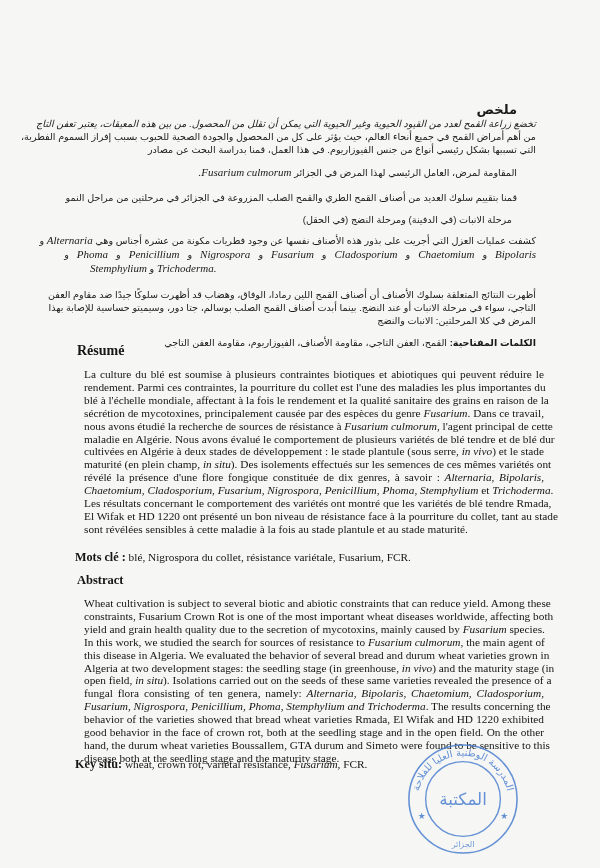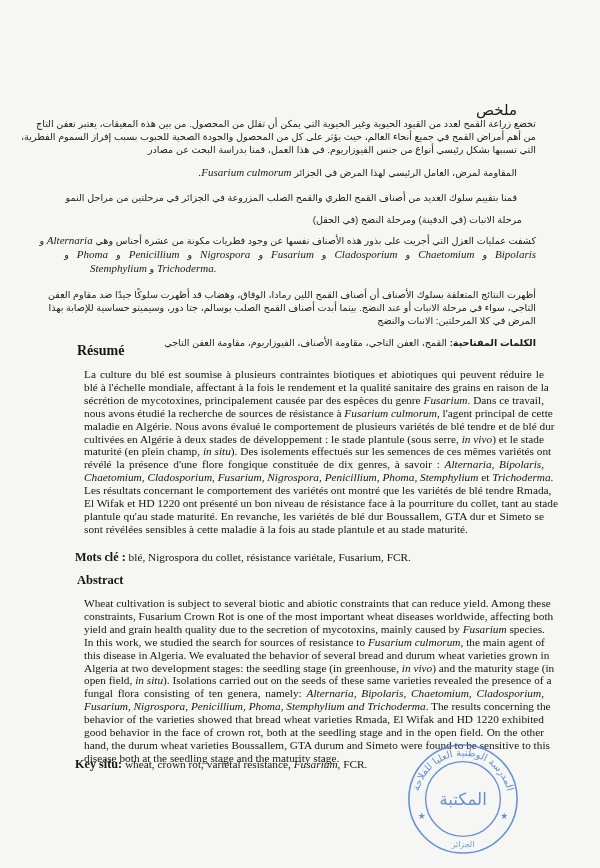--- a/index.html
+++ b/index.html
@@ -11,21 +11,21 @@
     color: #151515;
   }
   .page { position: absolute; left: 0; top: 0; width: 600px; height: 868px; }
   .ar {
     position: absolute; direction: rtl; text-align: right;
     font-family: "Liberation Sans", "DejaVu Sans", sans-serif;
     font-size: 9.6px; line-height: 13px; color: #1a1a1a;
     white-space: nowrap;
   }
   .ar i, .en i, .fr i { font-style: italic; }
-  .ar-title { font-weight: normal; font-size: 15px; }
+  .ar-title { font-weight: bold; font-size: 13px; }
   .ar .lat { font-family: "Liberation Serif", serif; font-style: italic; font-size: 11px; }
   .ar-kw-label { font-weight: bold; }
   .sec-title {
     position: absolute; font-weight: bold; font-size: 14px;
     font-family: "Liberation Serif", serif;
   }
   .fr, .en {
     position: absolute; left: 75px; width: 460px;
     font-size: 11.3px; line-height: 12.9px; text-align: justify; margin-left: 9px;
   }
@@ -35,31 +35,31 @@
   .kw b { font-size: 12.2px; }
   .stamp { position: absolute; left: 400px; left: 404px; top: 740px; width: 118px; height: 118px; }
 </style>
 </head>
 <body>
 
 <div class="page">
 
   <div class="ar ar-title" style="right:83px; top:103px;">ملخص</div>
 
-  <div class="ar" style="right:64px; top:117px;">تخضع زراعة القمح لعدد من القيود الحيوية وغير الحيوية التي يمكن أن تقلل من المحصول. من بين هذه المعيقات، يعتبر تعفن التاج</div>
+  <div class="ar" style="right:64px; top:117px;font-style:italic;">تخضع زراعة القمح لعدد من القيود الحيوية وغير الحيوية التي يمكن أن تقلل من المحصول. من بين هذه المعيقات، يعتبر تعفن التاج</div>
   <div class="ar" style="right:64px; top:130px;">من أهم أمراض القمح في جميع أنحاء العالم، حيث يؤثر على كل من المحصول والجودة الصحية للحبوب بسبب إفراز السموم الفطرية،</div>
   <div class="ar" style="right:64px; top:143px;">التي تسببها بشكل رئيسي أنواع من جنس الفيوزاريوم. في هذا العمل، قمنا بدراسة البحث عن مصادر</div>
 
   <div class="ar" style="right:83px; top:166px;">
     <span>المقاومة لمرض، العامل الرئيسي لهذا المرض في الجزائر</span>
     <span class="lat">Fusarium culmorum.</span>
   </div>
 
   <div class="ar" style="right:83px; top:191px;">قمنا بتقييم سلوك العديد من أصناف القمح الطري والقمح الصلب المزروعة في الجزائر في مرحلتين من مراحل النمو</div>
-  <div class="ar" style="right:78px; top:213px;">مرحلة الانبات (في الدفينة) ومرحلة النضج    (في الحقل)</div>
+  <div class="ar" style="right:88px; top:213px;">مرحلة الانبات (في الدفينة) ومرحلة النضج    (في الحقل)</div>
 
   <div class="ar" style="right:64px; top:234px;">
     <span>كشفت عمليات العزل التي أجريت على بذور هذه الأصناف نفسها عن وجود فطريات مكونة من عشرة أجناس وهي</span>
     <span class="lat">Alternaria</span>
     <span>و</span>
   </div>
   <div class="ar" id="genera2" style="right:64px; top:248px; width:472px; display:flex; justify-content:space-between;">
       <span class="lat">Bipolaris</span>
       <span>و</span>
       <span class="lat">Chaetomium</span>
@@ -82,31 +82,31 @@
   <div class="ar" style="right:64px; top:314px;">المرض في كلا المرحلتين: الانبات والنضج</div>
 
   <div class="ar" style="right:64px; top:336px;">
     <span class="ar-kw-label">الكلمات المفتاحية:</span>
     <span>القمح، العفن التاجي، مقاومة الأصناف، الفيوزاريوم، مقاومة العفن التاجي</span>
   </div>
 
   <div class="sec-title" style="left:77px; top:343px;">Résumé</div>
   <div class="fr" id="resume-body" style="top:368px;">
       <span class="line">La culture du blé est soumise à plusieurs contraintes biotiques et abiotiques qui peuvent réduire le</span>
+      <span class="line">rendement. Parmi ces contraintes, la pourriture du collet est l'une des maladies les plus importantes du</span>
       <span class="line">blé à l'échelle mondiale, affectant à la fois le rendement et la qualité sanitaire des grains en raison de la</span>
       <span class="line">sécrétion de mycotoxines, principalement causée par des espèces du genre <i>Fusarium</i>. Dans ce travail,</span>
       <span class="line">nous avons étudié la recherche de sources de résistance à <i>Fusarium culmorum</i>, l'agent principal de cette</span>
       <span class="line">maladie en Algérie. Nous avons évalué le comportement de plusieurs variétés de blé tendre et de blé dur</span>
       <span class="line">cultivées en Algérie à deux stades de développement : le stade plantule (sous serre, <i>in vivo</i>) et le stade</span>
       <span class="line">maturité (en plein champ, <i>in situ</i>).  Des isolements effectués sur les semences de ces mêmes variétés ont</span>
       <span class="line">révélé la présence d'une flore fongique constituée de dix genres, à savoir : <i>Alternaria</i>, <i>Bipolaris</i>,</span>
       <span class="line"><i>Chaetomium</i>, <i>Cladosporium</i>, <i>Fusarium</i>, <i>Nigrospora</i>, <i>Penicillium</i>, <i>Phoma</i>, <i>Stemphylium</i> et <i>Trichoderma</i>.</span>
       <span class="line">Les résultats concernant le comportement des variétés ont montré que les variétés de blé tendre Rmada,</span>
       <span class="line">El Wifak et HD 1220 ont présenté un bon niveau de résistance face à la pourriture du collet, tant au stade</span>
-      <span class="line">plantule qu'au stade maturité. En revanche, les variétés de blé dur Boussallem, GTA dur et Simeto se</span>
       <span class="line last">sont révélées sensibles à cette maladie à la fois au stade plantule et au stade maturité.</span>
     </div>
   <div class="kw" style="top:550px;">
     <b>Mots clé :</b><span> blé, Nigrospora du collet, résistance variétale, Fusarium, FCR.</span>
   </div>
 
   <div class="sec-title" style="left:77px; top:573px; font-size:12.5px;">Abstract</div>
   <div class="en" id="abstract-body" style="top:597px;">
       <span class="line">Wheat cultivation is subject to several biotic and abiotic constraints that can reduce yield. Among these</span>
       <span class="line">constraints, Fusarium Crown Rot is one of the most important wheat diseases worldwide, affecting both</span>

